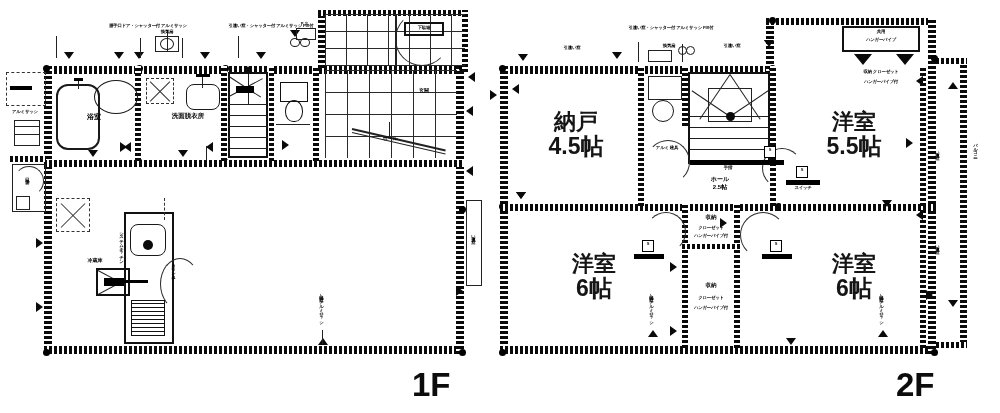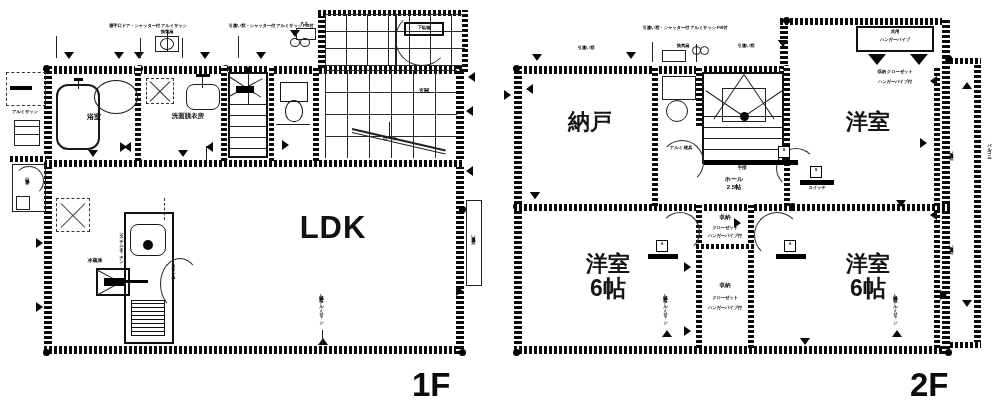--- a/index.html
+++ b/index.html
@@ -4,21 +4,21 @@
 <style>
   html,body{margin:0;padding:0;background:#ffffff;}
   body{
     width:1000px;height:413px;overflow:hidden;position:relative;
     font-family:"Liberation Sans","DejaVu Sans",sans-serif;
     color:#111;
   }
   .sheet{position:absolute;inset:0;background:#fff;}
   .plan{position:absolute;top:0;}
   #plan-1f{left:0;width:500px;height:413px;}
-  #plan-2f{left:500px;width:500px;height:413px;}
+  #plan-2f{left:486px;width:500px;height:413px;}
 
   
   .wall{position:absolute;background:#0a0a0a;}
   .wall.hatch{
     background:
       repeating-linear-gradient(90deg,#0a0a0a 0 3px,#ffffff 3px 5px),
       #0a0a0a;
   }
   .wall.hatch-v{
     background:
@@ -231,21 +231,20 @@
     <div class="line" style="left:248px;top:74px;width:1px;height:30px;"></div>
     <div class="blkbar" style="left:236px;top:86px;width:18px;height:7px;"></div>
     <div class="tri tri-u" style="left:243px;top:66px;"></div>
 
     <div class="toilet" style="left:280px;top:82px;width:28px;height:20px;"></div>
     <div class="toiletbowl" style="left:285px;top:100px;width:18px;height:22px;"></div>
     <div class="tri tri-r" style="left:282px;top:140px;"></div>
     <div class="line" style="left:276px;top:124px;width:34px;height:1px;"></div>
 
     <div class="ldk" style="left:268px;top:212px;width:130px;">
-      <span class="l1">LDK</span>
     </div>
 
     <div class="box2" style="left:124px;top:212px;width:50px;height:132px;"></div>
     <div class="sinkbowl" style="left:130px;top:224px;width:36px;height:32px;"></div>
     <div class="dot" style="left:143px;top:240px;width:10px;height:10px;"></div>
     <div class="stove" style="left:131px;top:300px;width:34px;height:36px;"></div>
     <div class="line" style="left:164px;top:198px;width:1px;height:22px;border-left:1px dashed #333;background:none;"></div>
     <div class="tiny v" style="left:118px;top:228px;">
       <span>システムキッチン</span>
     </div>
@@ -336,26 +335,28 @@
     <div class="wall hatch-v" style="left:196px;top:66px;width:6px;height:60px;"></div>
     <div class="wall hatch-v" style="left:284px;top:66px;width:6px;height:140px;"></div>
     <div class="wall hatch-v" style="left:196px;top:204px;width:6px;height:144px;"></div>
     <div class="wall hatch-v" style="left:248px;top:204px;width:6px;height:144px;"></div>
     <div class="wall hatch" style="left:196px;top:244px;width:58px;height:5px;"></div>
     <div class="wall hatch-v" style="left:434px;top:66px;width:6px;height:140px;"></div>
     <div class="wall hatch-v" style="left:434px;top:210px;width:6px;height:138px;"></div>
 
     <div class="room-label r-big" style="left:40px;top:110px;width:100px;">
       <span class="nm">納戸</span>
+      <span class="sz">4.5帖</span>
     </div>
     <div class="tri tri-d" style="left:30px;top:192px;"></div>
     <div class="tri tri-l" style="left:26px;top:84px;"></div>
 
     <div class="room-label r-big" style="left:318px;top:110px;width:100px;">
       <span class="nm">洋室</span>
+      <span class="sz">5.5帖</span>
     </div>
 
     <div class="box2" style="left:356px;top:26px;width:78px;height:26px;"></div>
     <div class="tiny c" style="left:356px;top:30px;width:78px;">
       <span>共用</span>
     </div>
     <div class="tiny c" style="left:356px;top:38px;width:78px;">
       <span>ハンガーパイプ</span>
     </div>
     <div class="vmark" style="left:368px;top:54px;"></div>

